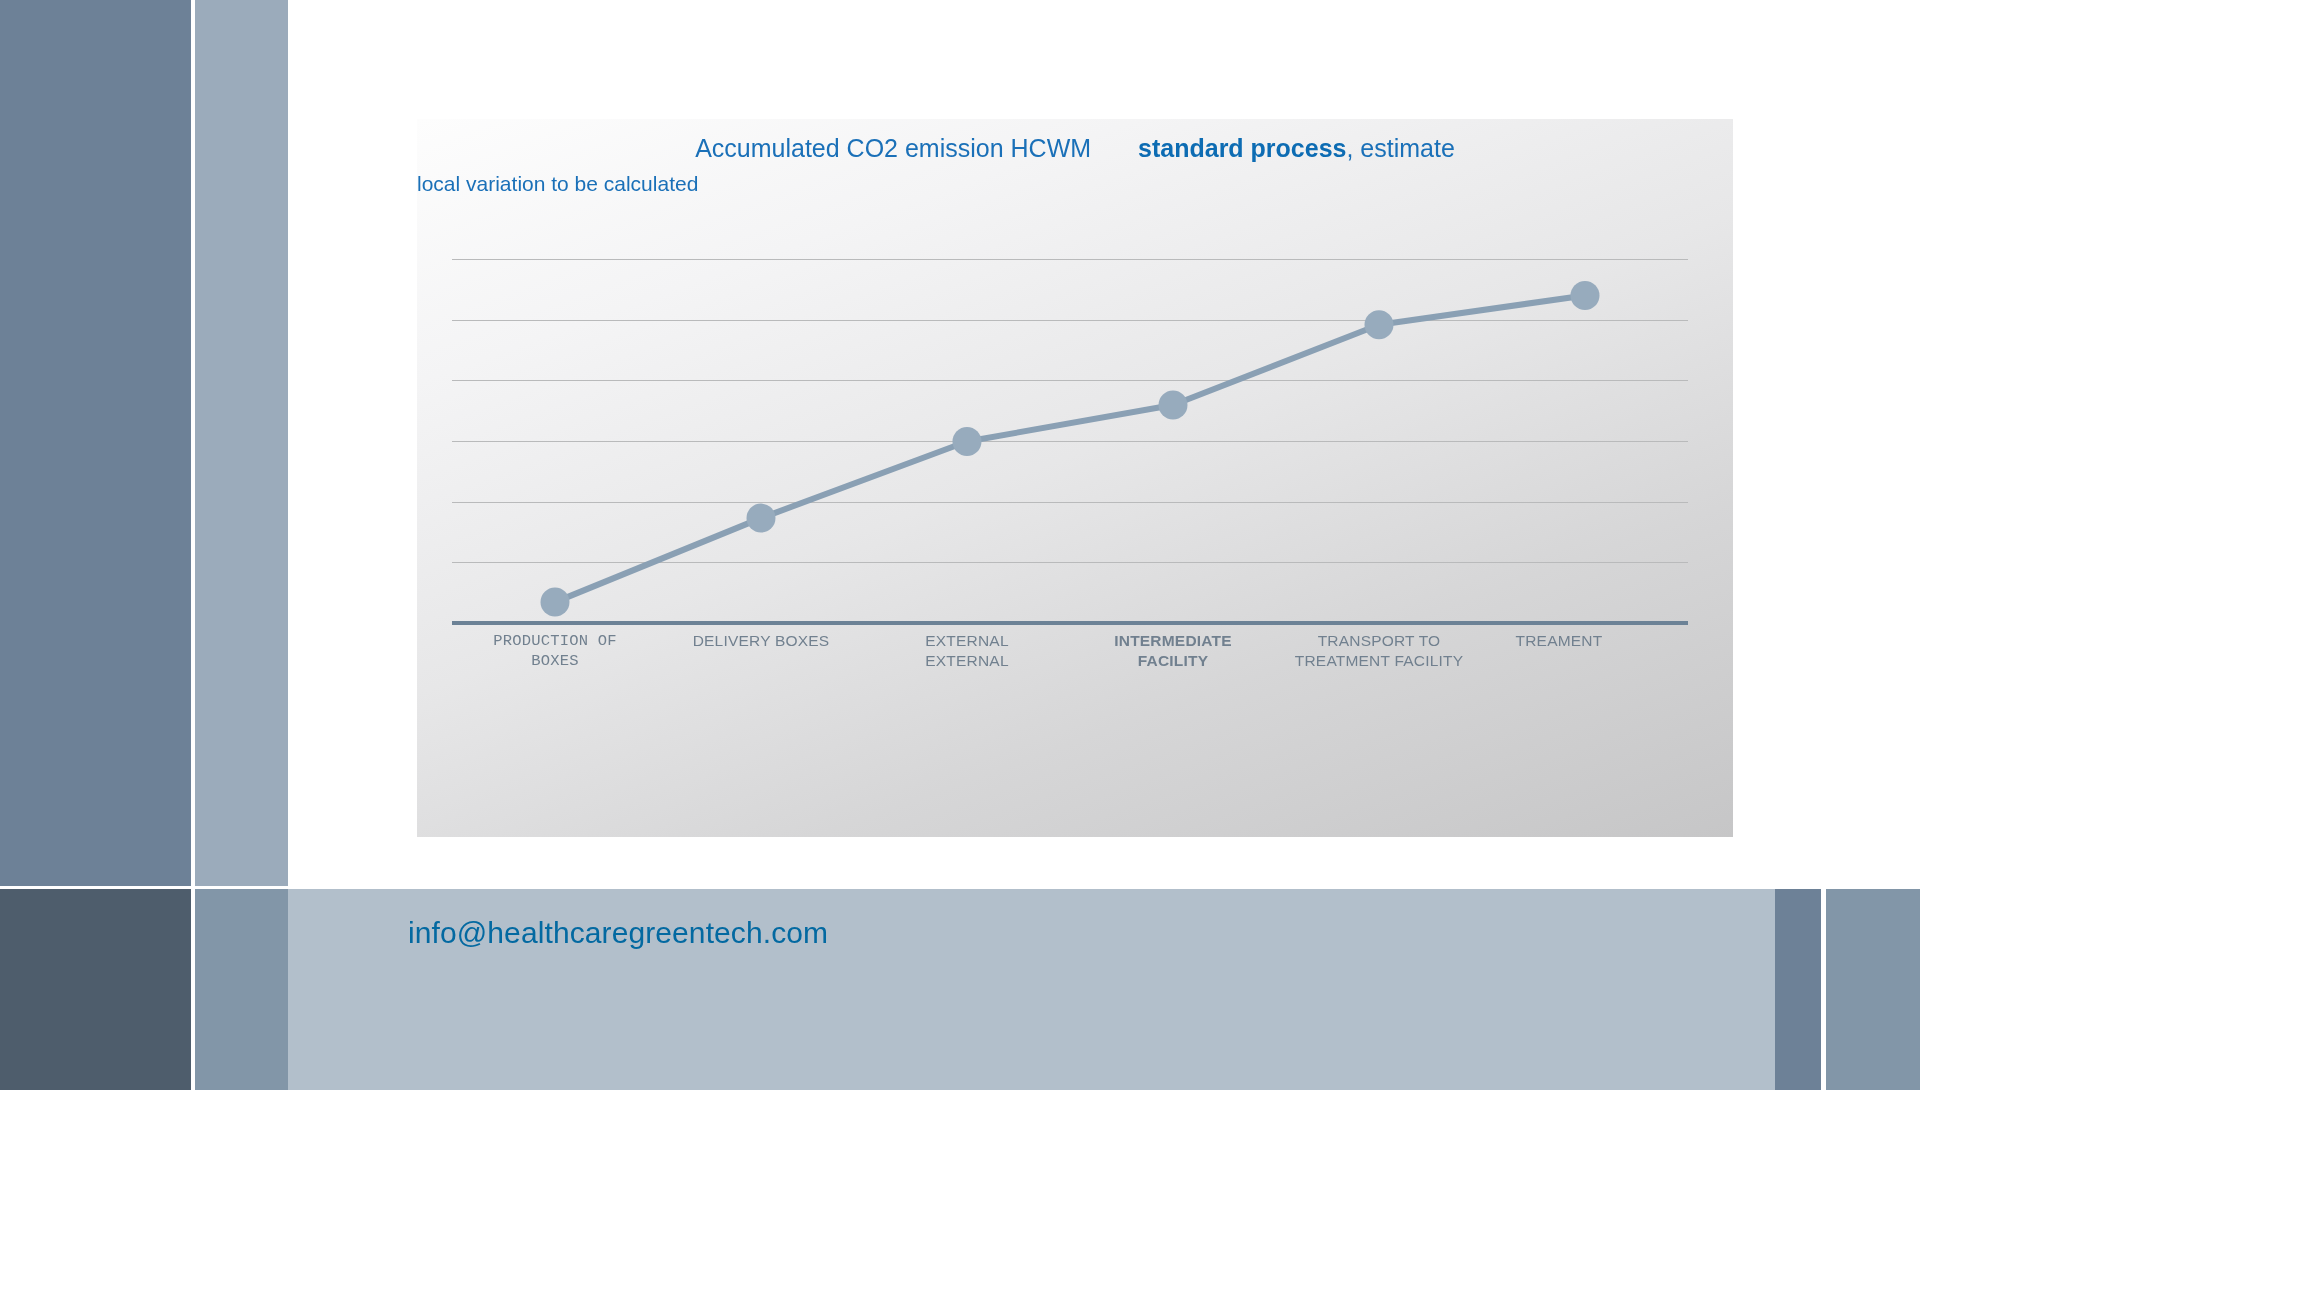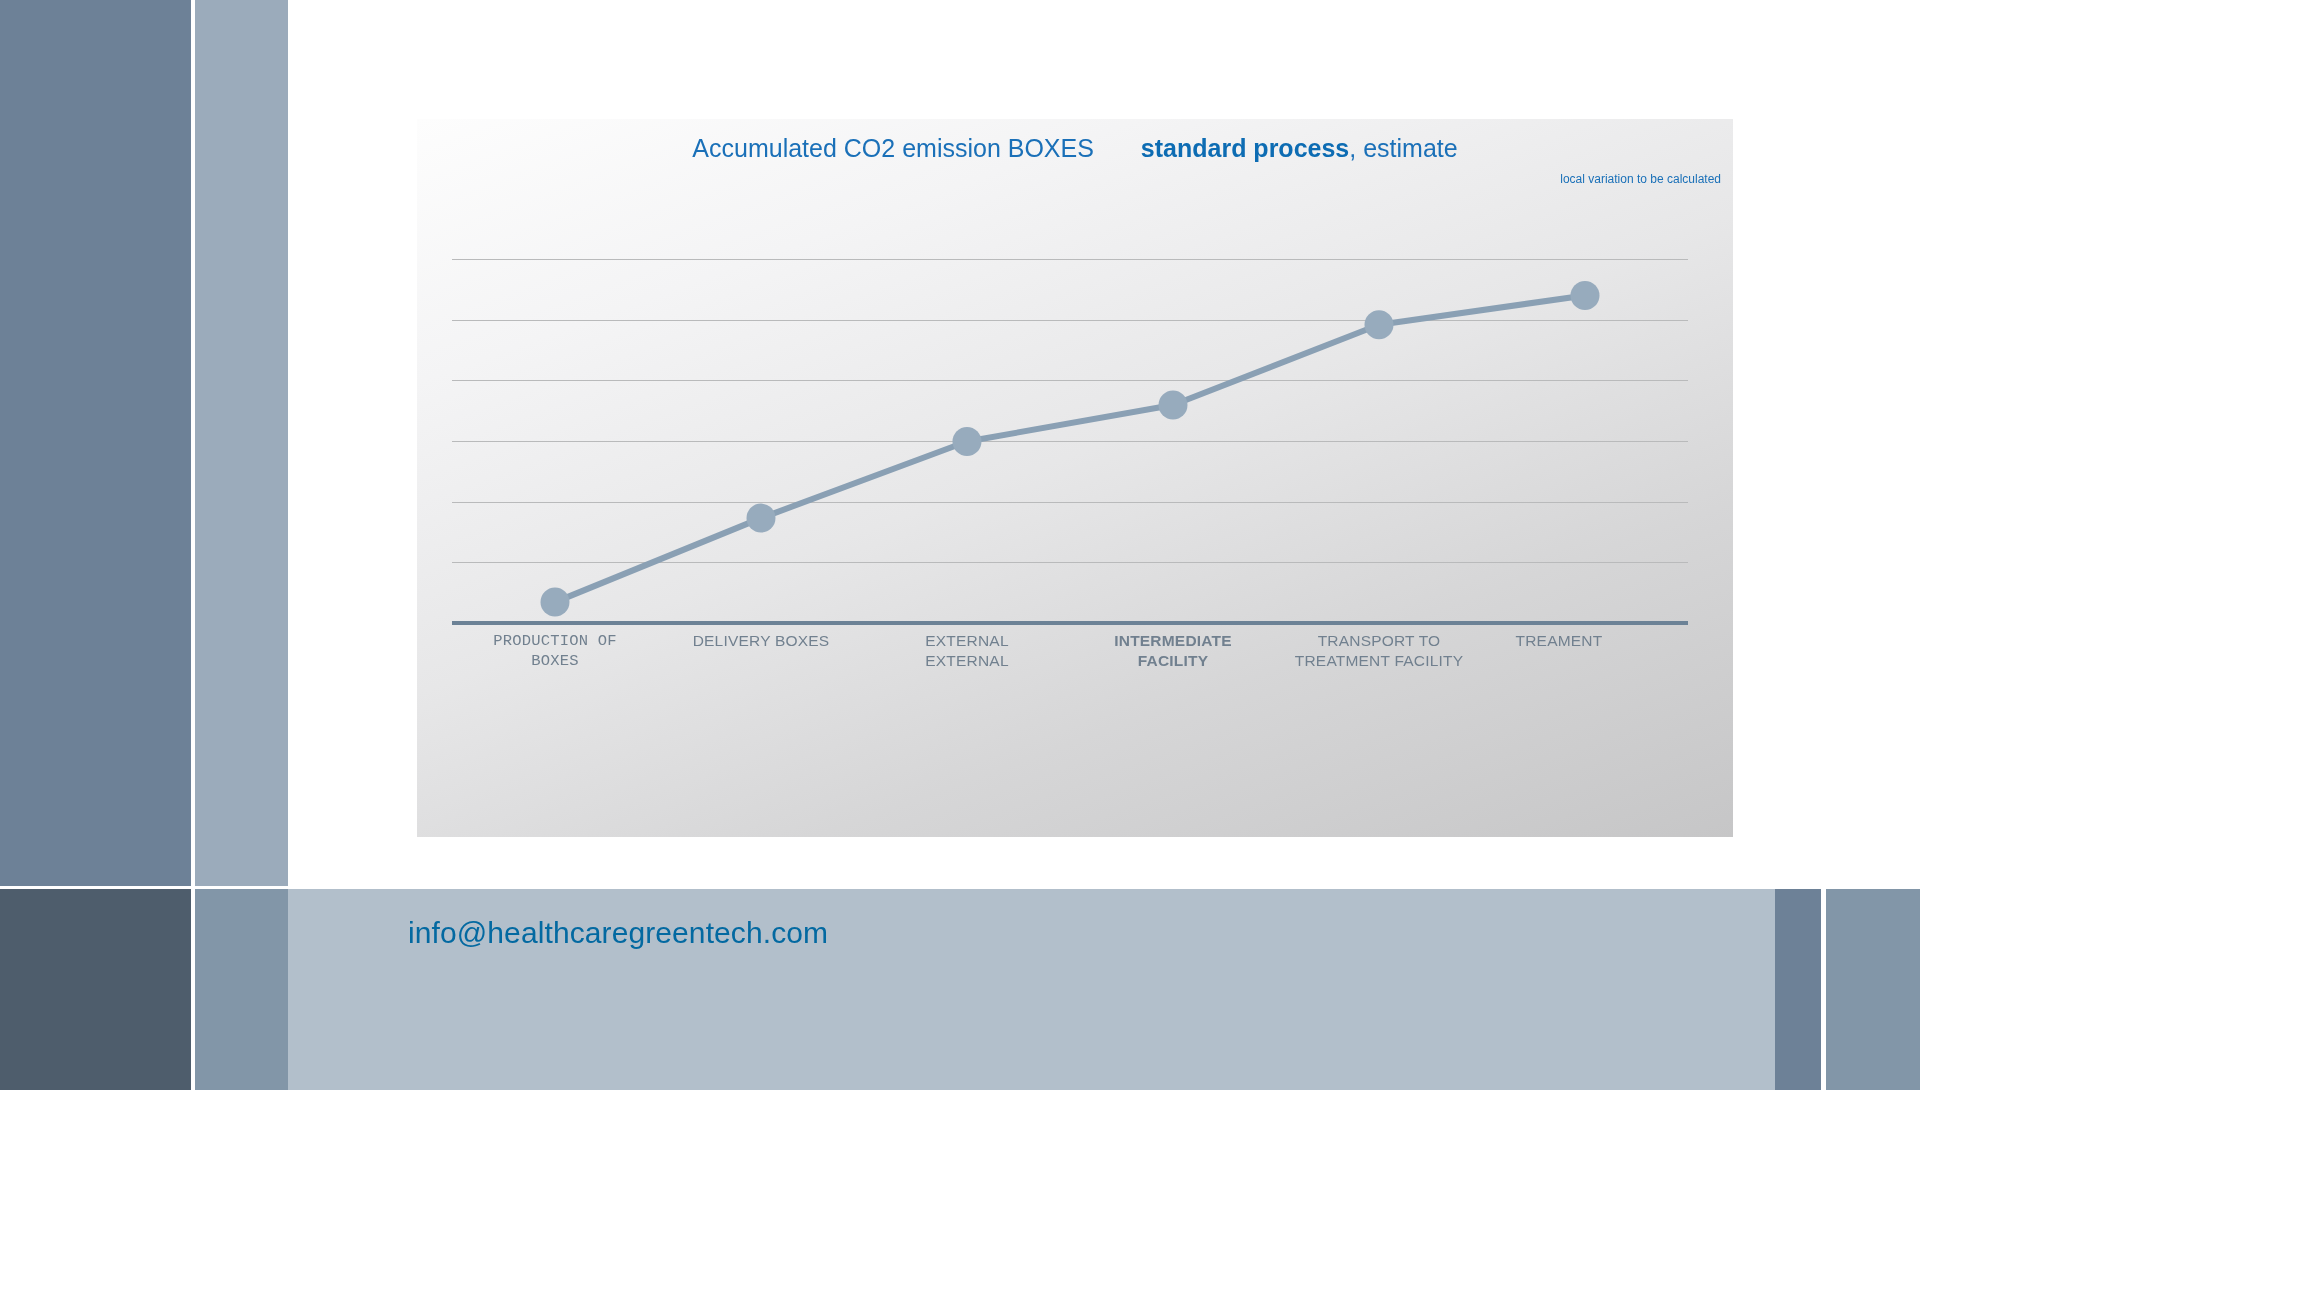--- a/index.html
+++ b/index.html
@@ -95,22 +95,22 @@
   }
   #chart-title .emph {
     font-weight: bold;
     color: #0d6cb3;
     margin-left: 40px;
   }
   #chart-subtitle {
     position: absolute;
     left: 0; right: 12px;
     top: 53px;
-    text-align: right;
-    font-size: 12px;
+    text-align: left;
+    font-size: 21px;
     color: #1a70b8;
     white-space: nowrap;
   }
 
   
   #plot-area {
     position: absolute;
     left: 35px;
     top: 140px;
     width: 1236px;
@@ -159,21 +159,21 @@
 </style>
 </head>
 <body>
 
 <div class="band" id="band-top-dark"></div>
 <div class="band" id="band-top-mid"></div>
 
 <div id="chart-panel">
 
   <div id="chart-title">
-    <span>Accumulated CO2 emission BOXES </span><span class="emph">standard process</span><span>, estimate</span>
+    <span>Accumulated CO2 emission HCWM </span><span class="emph">standard process</span><span>, estimate</span>
   </div>
 
   <div id="chart-subtitle">local variation to be calculated</div>
 
   <div id="plot-area">
     <div id="gridlines">
         <div class="gridline" style="top: 0px; background: rgb(185, 186, 187);"></div>
         <div class="gridline" style="top: 61px; background: rgb(185, 186, 187);"></div>
         <div class="gridline" style="top: 121px; background: rgb(185, 186, 187);"></div>
         <div class="gridline" style="top: 182px; background: rgb(185, 186, 187);"></div>

